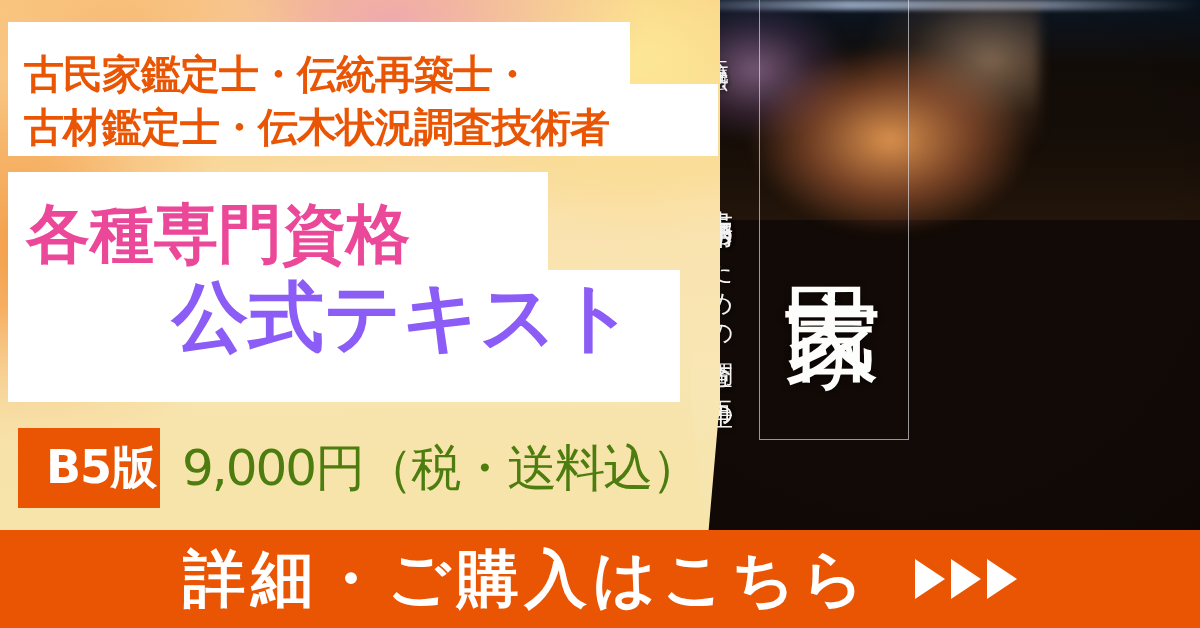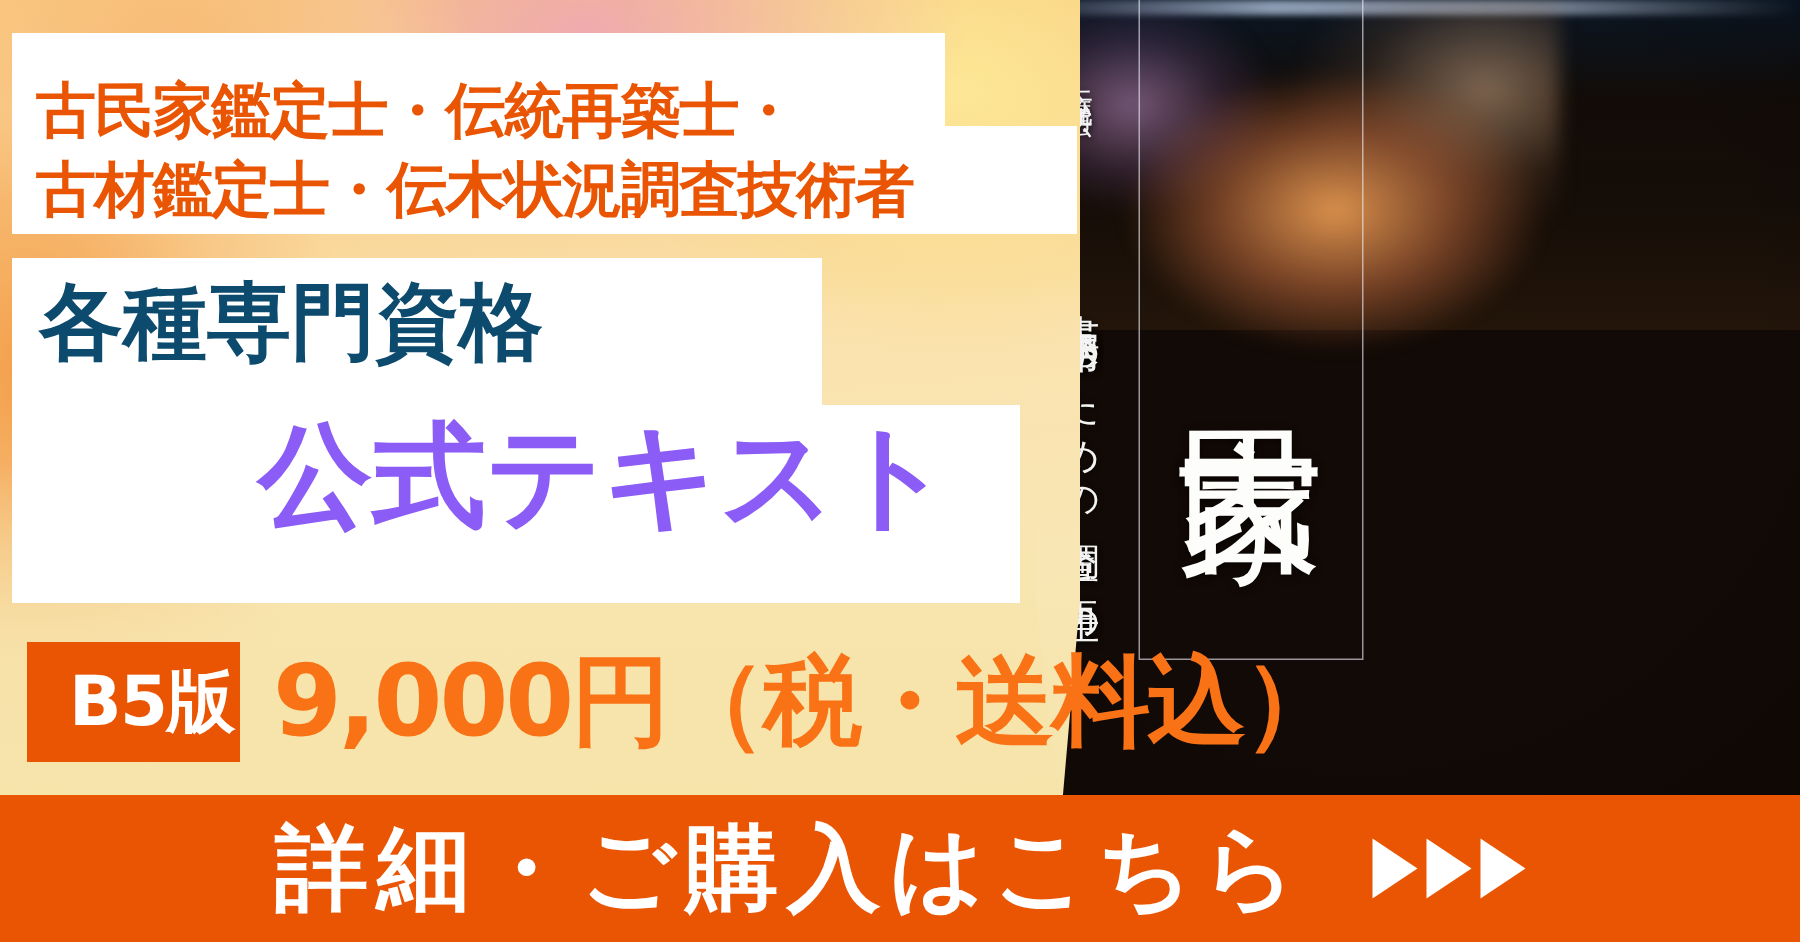--- a/index.html
+++ b/index.html
@@ -188,23 +188,23 @@
   
   .card-main {
     position: absolute;
     left: 8px; top: 172px;
     width: 672px; height: 230px;
     background: #ffffff;
     clip-path: polygon(0 0, 540px 0, 540px 98px, 672px 98px, 672px 230px, 0 230px);
   }
   .card-main-l1 {
     position: absolute;
-    left: 18px; top: 14px;
-    color: #0c4a6e;
-    font-size: 56px;
+    left: 18px; top: 28px;
+    color: #ec4899;
+    font-size: 64px;
     font-weight: 700;
     line-height: 1.08;
     letter-spacing: 0px;
   }
   .card-main-l2 {
     position: absolute;
     left: 164px; top: 104px;
     color: #8b5cf6;
     font-size: 76px;
     font-weight: 700;
@@ -227,23 +227,23 @@
     font-size: 46px;
     font-weight: 700;
     display: flex;
     align-items: center;
     justify-content: center;
     letter-spacing: -1px;
     padding-left: 24px;
   }
   .price-text {
     margin-left: 22px;
-    color: #f97316;
-    font-size: 66px;
-    font-weight: 700;
+    color: #4d7c0f;
+    font-size: 50px;
+    font-weight: 400;
     letter-spacing: -2px;
     white-space: nowrap;
   }
 
   
   .cta-bar {
     position: absolute;
     left: 0; bottom: 0;
     width: 1200px; height: 98px;
     background: #ea5504;

